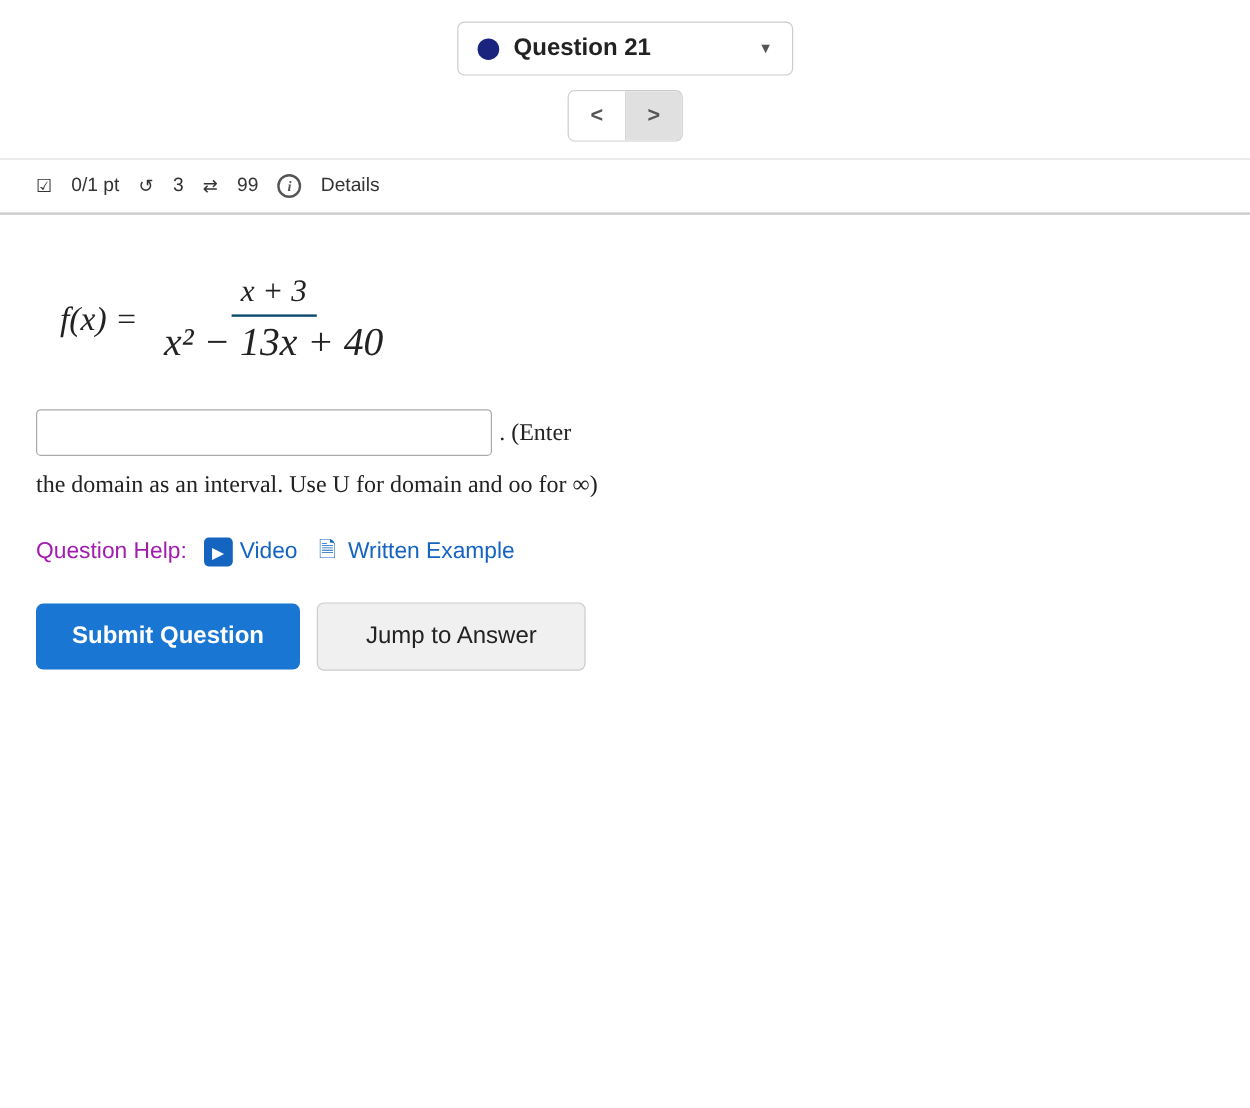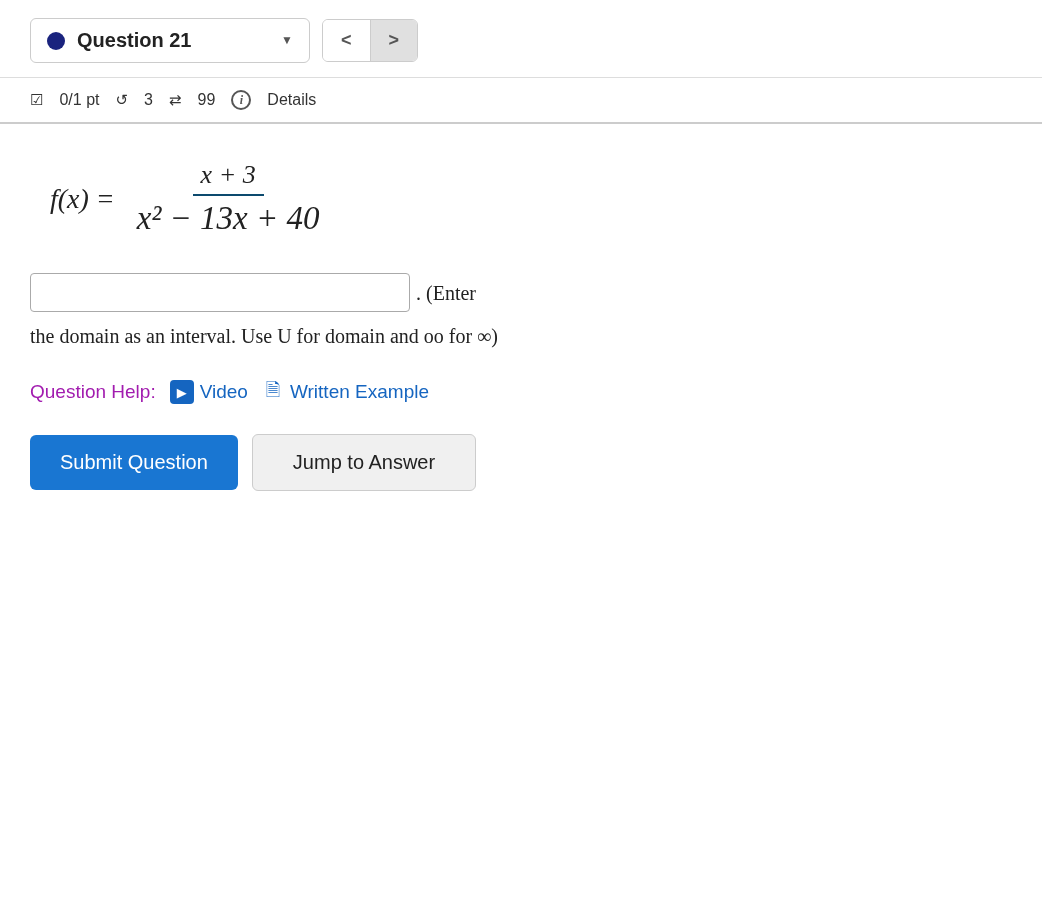--- a/index.html
+++ b/index.html
@@ -11,20 +11,21 @@
       min-height: 923px;
       padding: 0;
     }
 
     .top-bar {
       display: flex;
       align-items: center;
       padding: 18px 30px 14px 30px;
       gap: 12px;
       border-bottom: 1px solid #ddd;
+      flex-direction: column;
     }
 
     .question-selector {
       display: flex;
       align-items: center;
       border: 1px solid #ccc;
       border-radius: 6px;
       padding: 10px 16px;
       gap: 12px;
       cursor: pointer;
@@ -117,21 +118,21 @@
       padding: 36px 30px 30px 30px;
     }
 
     .let-text {
       font-size: 22px;
       margin-bottom: 24px;
       font-family: Georgia, serif;
     }
 
     .formula-block {
-      margin: 0 0 36px 20px;
+      margin: 13px 0 36px 20px;
       font-size: 28px;
       font-family: Georgia, 'Times New Roman', serif;
       font-style: italic;
     }
 
     .fraction {
       display: inline-flex;
       flex-direction: column;
       align-items: center;
       vertical-align: middle;
@@ -237,21 +238,21 @@
     }
 
     .submit-btn {
       background: #1976d2;
       color: #fff;
       border: none;
       border-radius: 6px;
       padding: 16px 30px;
       font-size: 20px;
       font-family: Arial, sans-serif;
-      font-weight: 400;
+      font-weight: 700;
       cursor: pointer;
     }
 
     .jump-btn {
       background: #f0f0f0;
       color: #222;
       border: 1px solid #ccc;
       border-radius: 6px;
       padding: 16px 40px;
       font-size: 20px;

